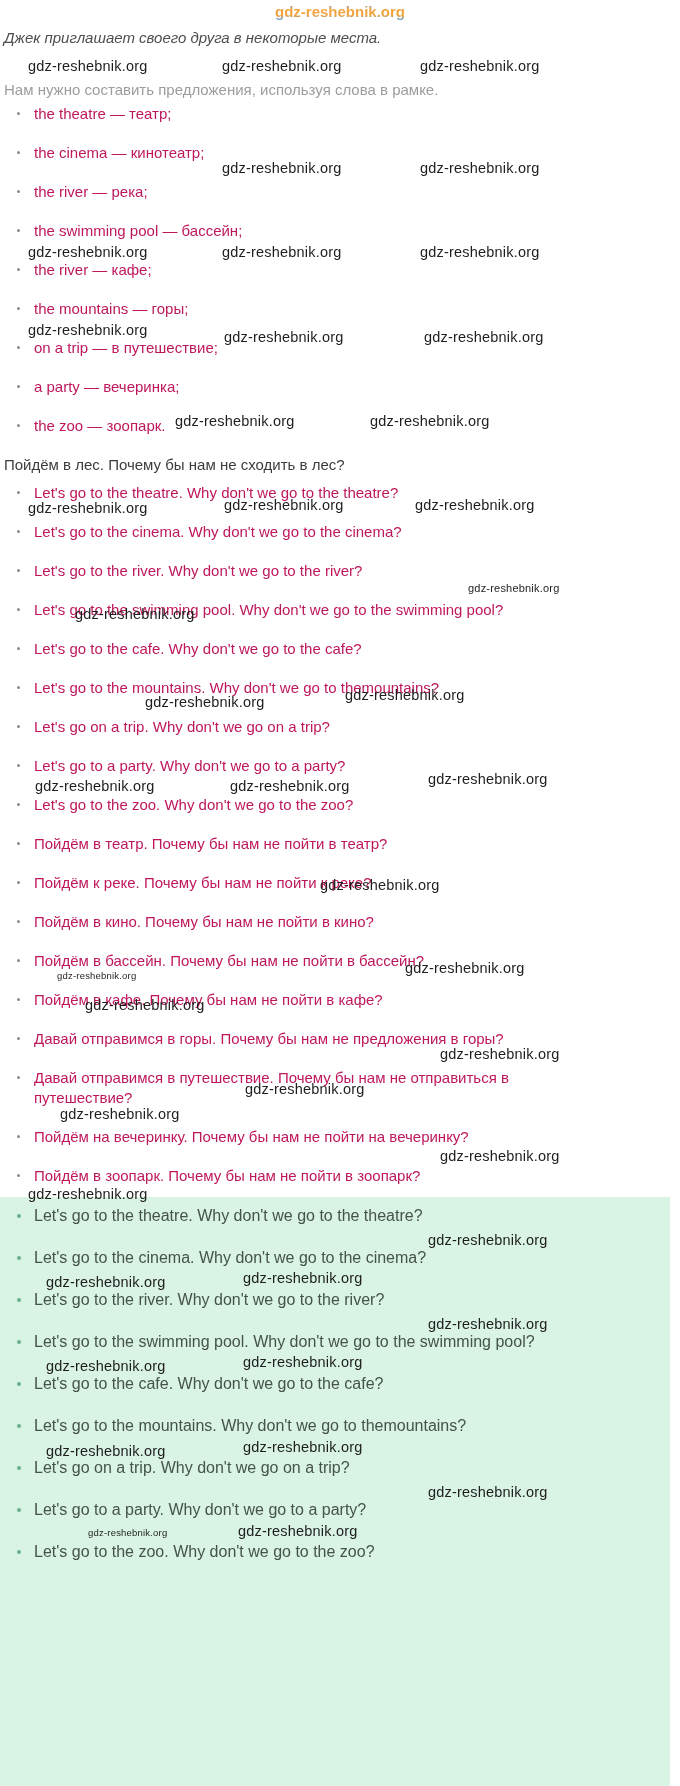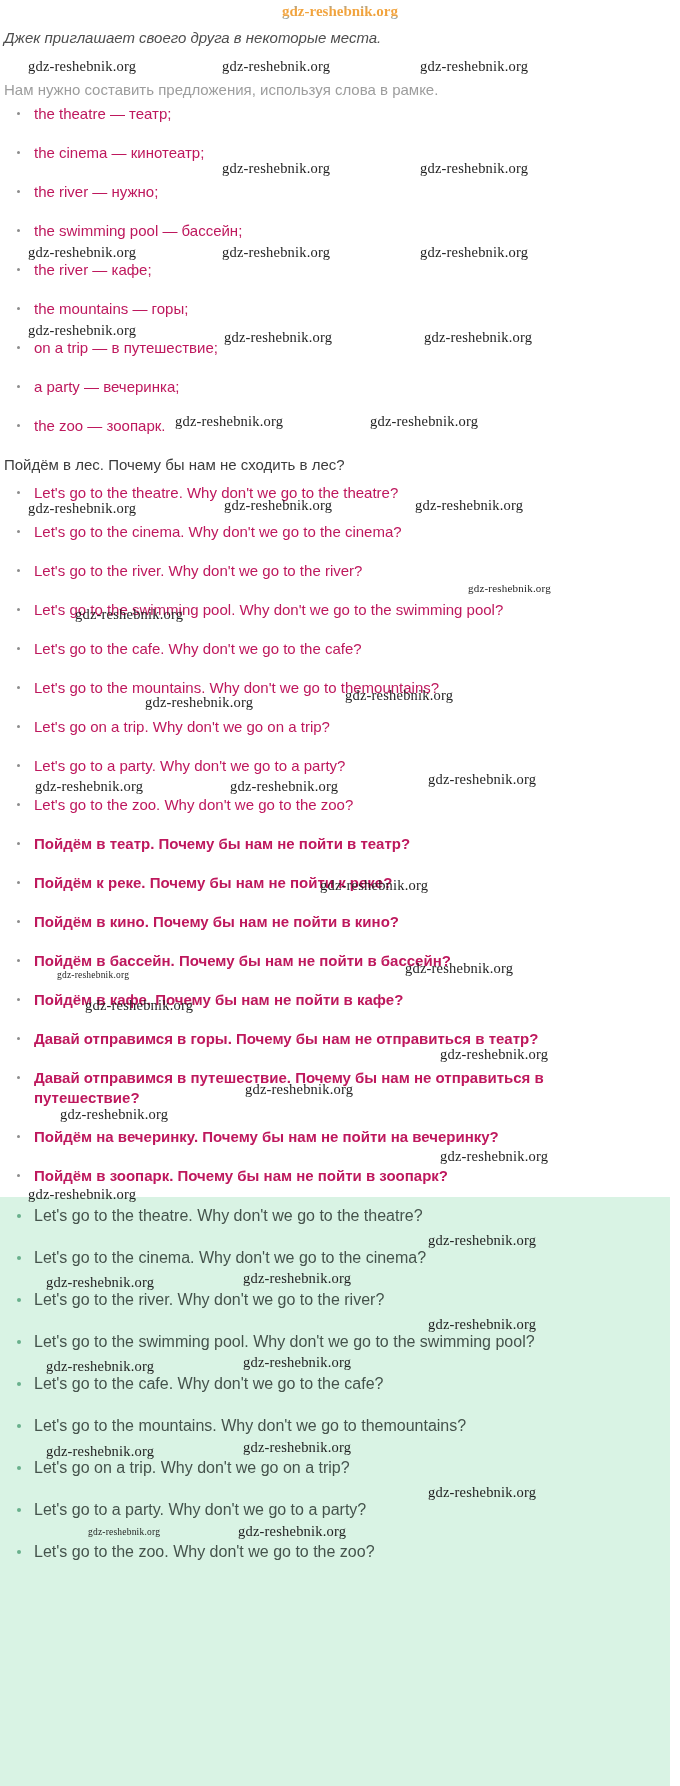--- a/index.html
+++ b/index.html
@@ -26,42 +26,41 @@
     margin-bottom: 19px;
   }
   ul.list li::before {
     content: "";
     position: absolute; left: 13px; top: 8px;
     width: 3px; height: 3px; border-radius: 50%;
     background: #8c8c8c;
   }
   ul.answers { margin-top: 8px; }
   ul.answers li { max-width: 545px; }
-  ul.answers.ru { margin-top: 16px; font-weight: bold; }
+  ul.answers.ru { margin-top: 16px; }
 
   .solution {
     background: #d9f3e4;
     margin-top: -8px;
     min-height: 589px;
     padding: 8px 0 0 4px;
     box-sizing: border-box;
     margin-left: -4px;
   }
   ul.green li {
     font-size: 16px; line-height: 22px;
     color: #45534c;
     margin-bottom: 20px;
   }
   ul.green li::before { background: #69b08c; width: 4px; height: 4px; top: 9px; }
 
   
   .wm-layer {
     position: absolute; inset: 0; z-index: 5;
     pointer-events: none;
-    font-family: Liberation Serif, serif;
   }
   .wm {
     position: absolute;
     font-size: 14.5px;
     color: #1e1e1e;
     letter-spacing: 0.2px;
     white-space: nowrap;
   }
   .wm.sm { font-size: 11px; }
   .wm.xs { font-size: 9.5px; }
@@ -85,21 +84,21 @@
   <p class="intro">Джек приглашает своего друга в некоторые места.</p>
 
   <p class="task">Нам нужно составить предложения, используя слова в рамке.</p>
 
   <ul class="list vocab">
 
       <li>the theatre — театр;</li>
 
       <li>the cinema — кинотеатр;</li>
 
-      <li>the river — нужно;</li>
+      <li>the river — река;</li>
 
       <li>the swimming pool — бассейн;</li>
 
       <li>the river — кафе;</li>
 
       <li>the mountains — горы;</li>
 
       <li>on a trip — в путешествие;</li>
 
       <li>a party — вечеринка;</li>
@@ -135,21 +134,21 @@
       <li>Пойдём в театр. Почему бы нам не пойти в театр?</li>
 
       <li>Пойдём к реке. Почему бы нам не пойти к реке?</li>
 
       <li>Пойдём в кино. Почему бы нам не пойти в кино?</li>
 
       <li>Пойдём в бассейн. Почему бы нам не пойти в бассейн?</li>
 
       <li>Пойдём в кафе. Почему бы нам не пойти в кафе?</li>
 
-      <li>Давай отправимся в горы. Почему бы нам не отправиться в театр?</li>
+      <li>Давай отправимся в горы. Почему бы нам не предложения в горы?</li>
 
       <li>Давай отправимся в путешествие. Почему бы нам не отправиться в путешествие?</li>
 
       <li>Пойдём на вечеринку. Почему бы нам не пойти на вечеринку?</li>
 
       <li>Пойдём в зоопарк. Почему бы нам не пойти в зоопарк?</li>
     </ul>
 
   <div class="solution">
     <ul class="list green">

